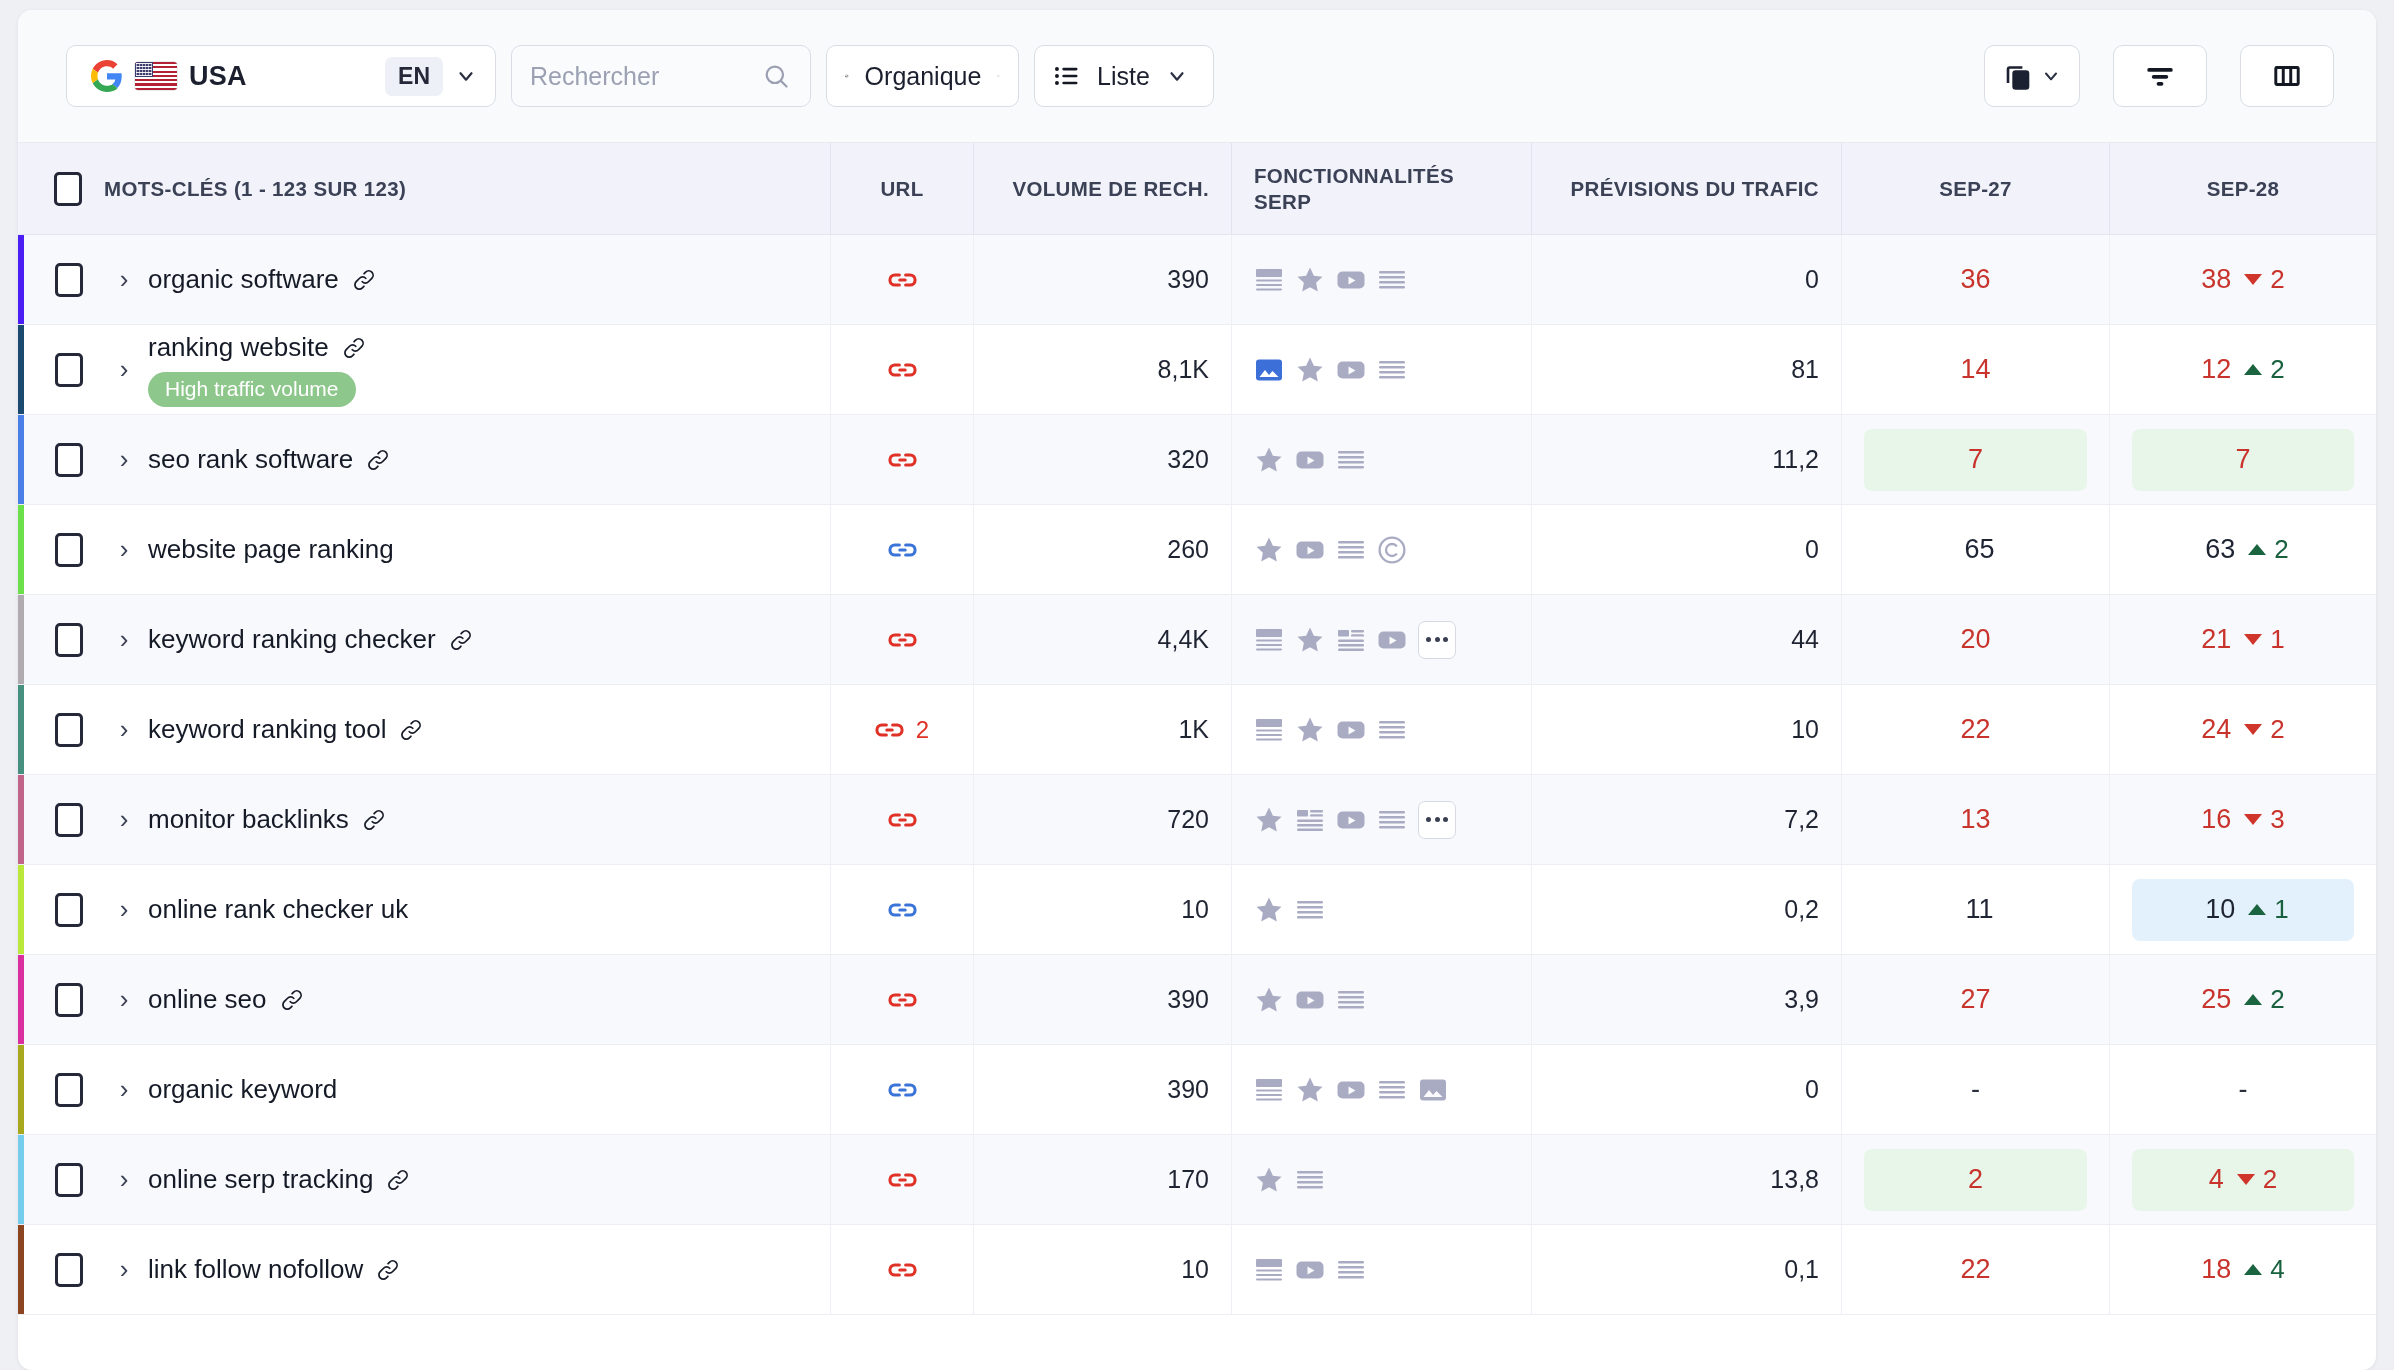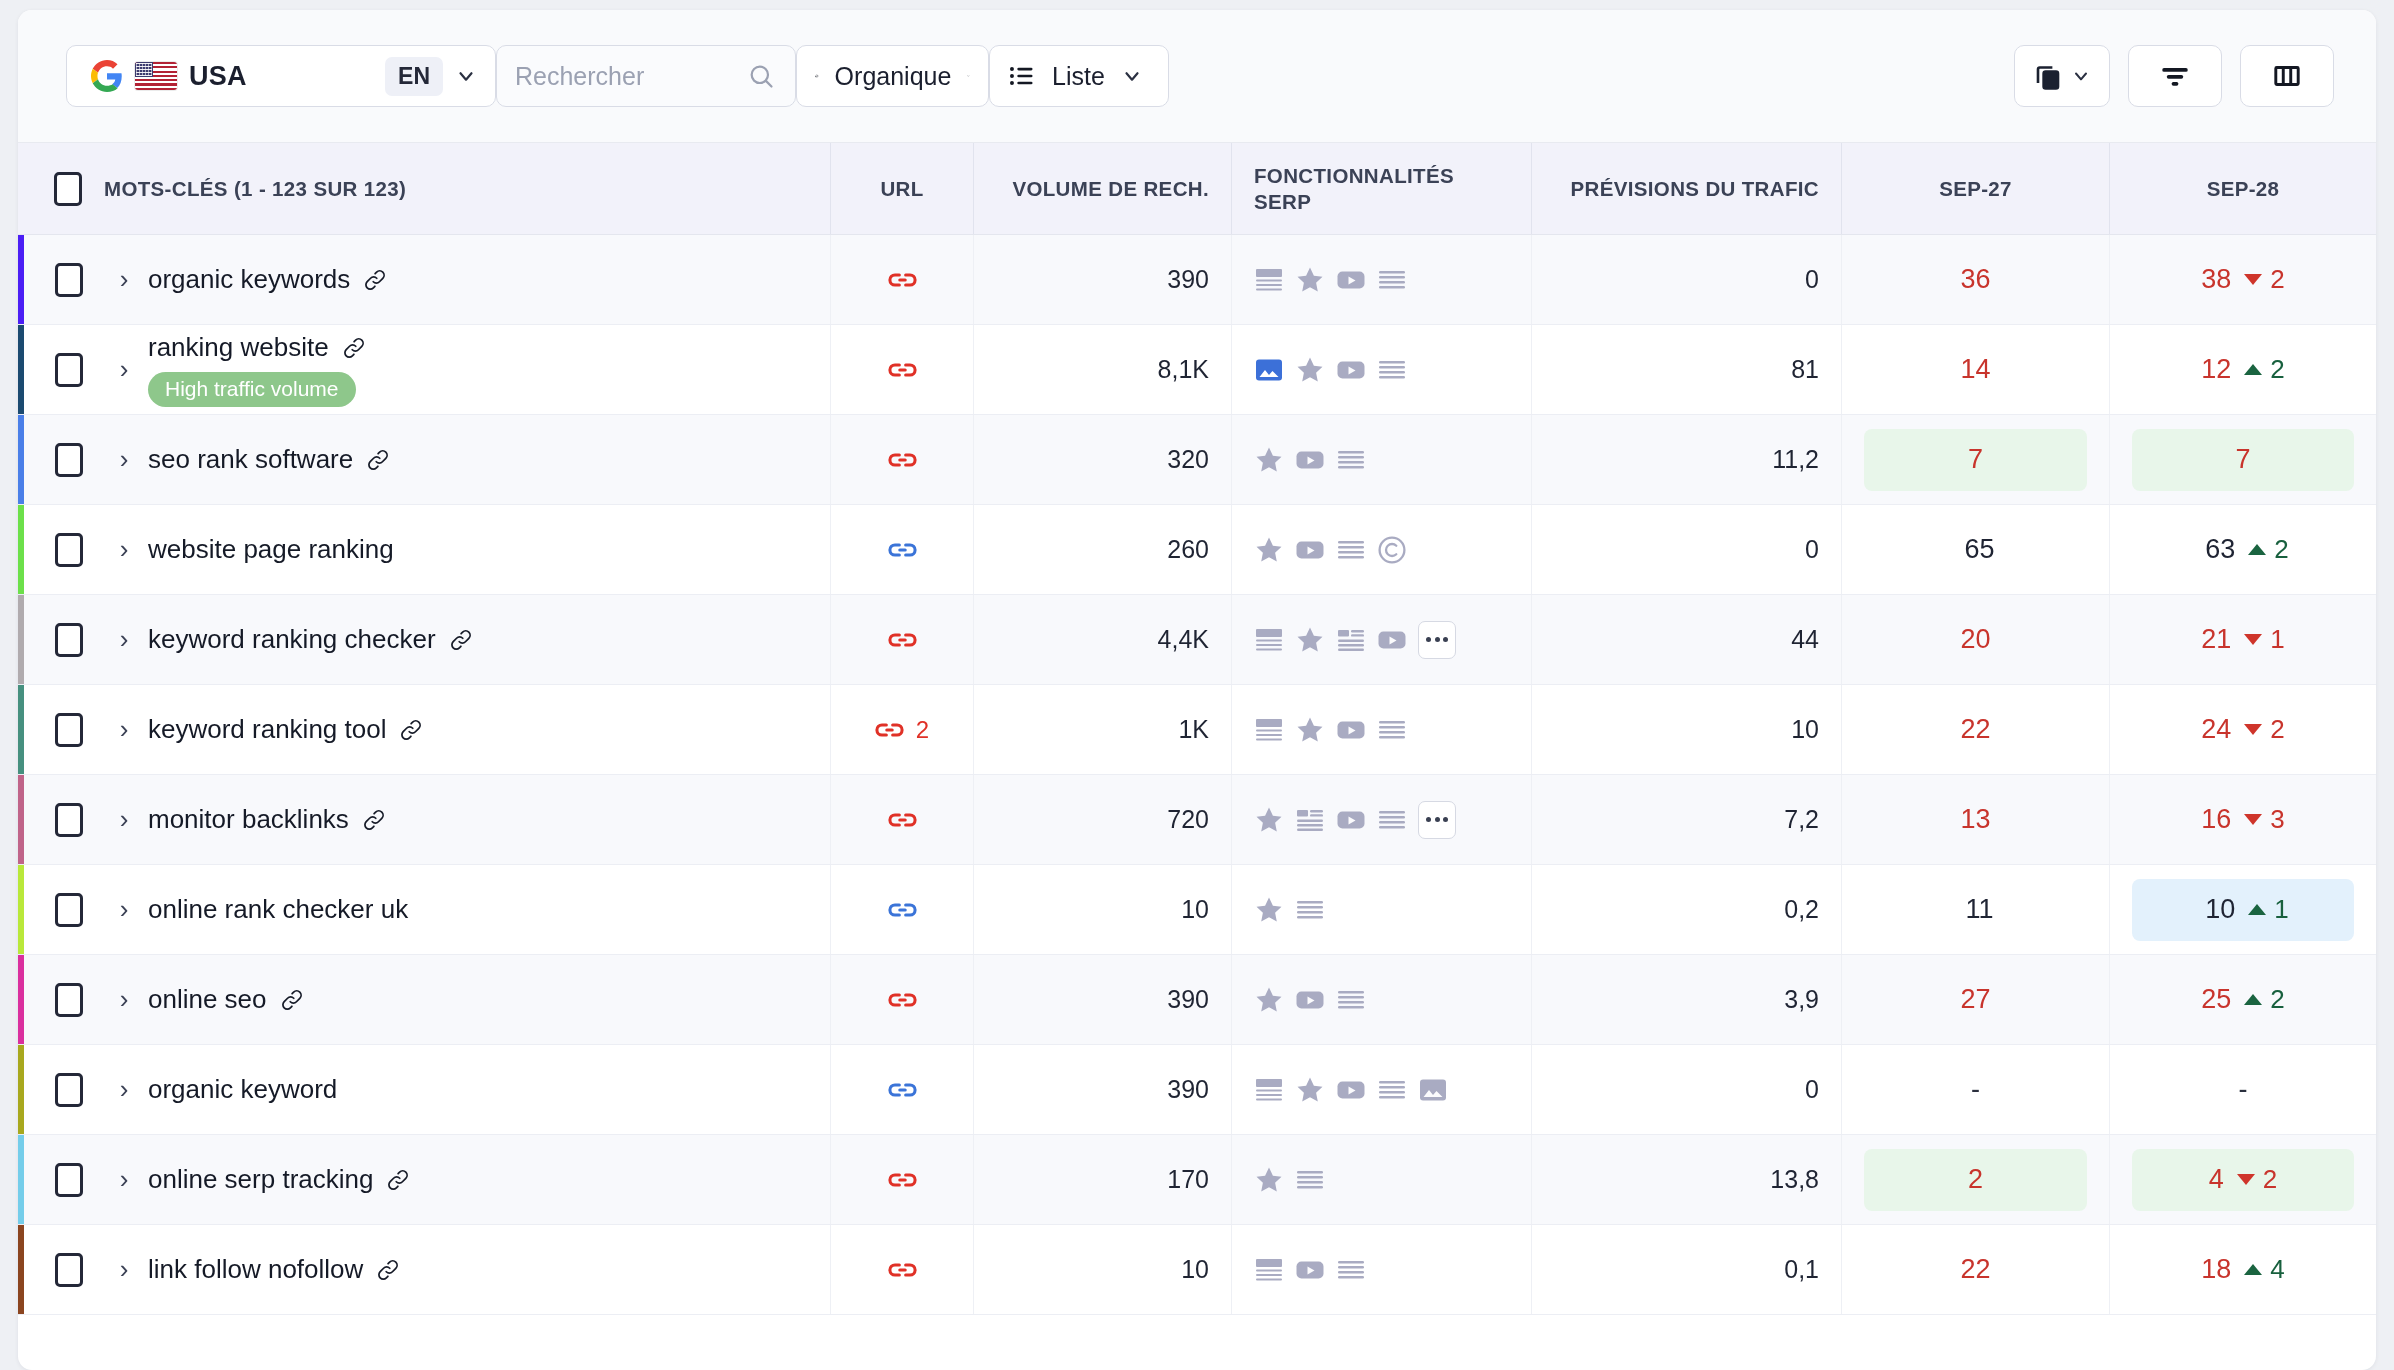--- a/index.html
+++ b/index.html
@@ -19,21 +19,21 @@
     box-shadow: 0 1px 4px rgba(20,25,50,0.07);
   }
 
   
   .toolbar {
     height: 133px;
     background: #f9fafc;
     display: flex;
     align-items: center;
     padding: 0 42px 0 48px;
-    gap: 0;
+    gap: 15px;
     border-bottom: 1px solid #e8eaf0;
   }
   .ctl {
     height: 62px;
     background: #ffffff;
     border: 1px solid #d9dce6;
     border-radius: 10px;
     display: flex;
     align-items: center;
     gap: 12px;
@@ -334,21 +334,21 @@
       <div class="th c-d2 c">SEP-28</div>
     </div>
     <div id="tbody">
         <div class="row alt">
     <span class="accent" style="background:#4b1ef5"></span>
     <div class="td c-kw kwcell">
       <span class="chk"></span>
       <span class="chev">›</span>
       <span class="kwbody">
         <span class="kwline">
-          <span class="kwtext">organic keywords</span>
+          <span class="kwtext">organic software</span>
           <svg width="26" height="26" viewBox="0 0 24 24" fill="none" stroke="#161b28" stroke-width="1.6" stroke-linecap="round">
     <path d="M13.6 10.4a4 4 0 0 0-5.7 0l-3.1 3.1a4 4 0 0 0 5.7 5.7l1.4-1.4"></path>
     <path d="M10.4 13.6a4 4 0 0 0 5.7 0l3.1-3.1a4 4 0 0 0-5.7-5.7l-1.4 1.4"></path>
   </svg>
         </span>
 
       </span>
     </div>
     <div class="td c-url c">
       <span class="chain">

